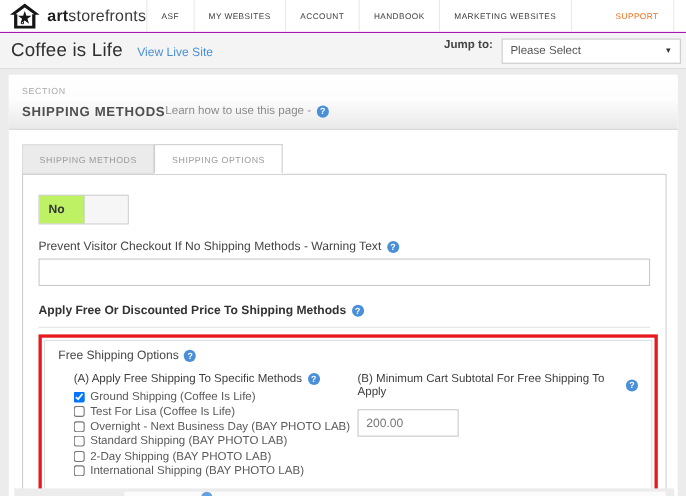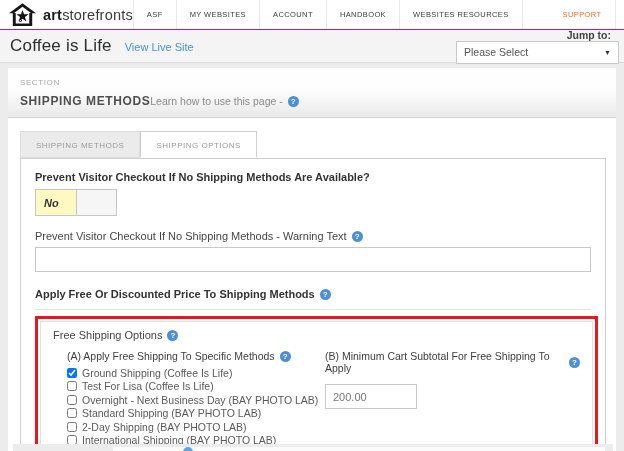--- a/index.html
+++ b/index.html
@@ -19,21 +19,21 @@
              text-decoration:none; white-space:nowrap; }
   .navitem:last-child { border-right:1px solid #e9e9e9; }
   .navitem.support { color:#f26c1a;padding-left:40px; }
 
   
   .titlebar { height:33px; background:#f4f4f4; border-bottom:1px solid #d9d9d9;
               display:flex; justify-content:space-between; align-items:center; padding:0 5px 0 10px; }
   .titleleft { display:flex; align-items:baseline; }
   .site-title { font-size:17px; color:#2e2e2e; letter-spacing:.2px; }
   .live-link { font-size:11px; color:#4a90d9; margin-left:13px; text-decoration:none; cursor:pointer; }
-  .titleright { display:flex; align-items:flex-end;flex-direction:column; }
+  .titleright { display:flex; align-items:flex-start; }
   .jump-label { font-size:10.5px; font-weight:700; color:#444; margin-right:8px; }
   .select { width:163px; height:23px; background:#fff; border:1px solid #c9c9c9;
             display:flex; align-items:center; justify-content:space-between;
             padding:0 7px; cursor:pointer; }
   .select .val { font-size:10.5px; color:#555; }
   .select .caret { font-size:7px; color:#333; }
 
   
   .wrapper { margin:5px 8px 0 8px; background:#ffffff; height:407px; position:relative; }
 
@@ -58,23 +58,23 @@
 
   
   .panel { margin:0 10px 0 12px; border:1px solid #cfcfcf; background:#fff;
            padding:12px 14px 10px 14px; height:290px; position:relative; z-index:1; }
 
   .field-label { font-size:11px; color:#464646; display:flex; align-items:center; gap:5px; }
   .field-label.bold { font-weight:700; color:#333; }
 
   .toggle { display:flex; margin:6px 0 14px 0; width:82px; height:27px;
             border:1px solid #c6c6c6; cursor:pointer; }
-  .toggle-no { width:41px; background:#fef9c3; border-right:1px solid #c6c6c6;
+  .toggle-no { width:41px; background:#bef264; border-right:1px solid #c6c6c6;
                font-size:11px; font-weight:700; color:#333; display:flex; align-items:center;
-               padding-left:8px;font-style:italic; }
+               padding-left:8px; }
   .toggle-yes { flex:1; background:#f6f6f6; }
 
   .text-input { border:1px solid #c9c9c9; background:#fff; height:25px; font-size:11px;
                 color:#777; padding:0 7px; font-family:"Liberation Sans", sans-serif; outline:none; }
   .text-input.wide { width:100%; margin:5px 0 16px 0; }
   .text-input.small { width:92px; margin-top:6px; }
 
   .fieldset-top { border-top:1px solid #e3e3e3; margin-top:9px; height:7px; }
 
   
@@ -113,21 +113,21 @@
           <circle cx="13.6" cy="20.6" r="0.7" fill="#ffffff"></circle>
         </svg>
       </span>
       <span class="brand-text"><b>art</b><span>storefronts</span></span>
     </div>
     <nav class="navitems">
       <a class="navitem">ASF</a>
       <a class="navitem">MY WEBSITES</a>
       <a class="navitem">ACCOUNT</a>
       <a class="navitem">HANDBOOK</a>
-      <a class="navitem">WEBSITES RESOURCES</a>
+      <a class="navitem">MARKETING WEBSITES</a>
       <a class="navitem support">SUPPORT</a>
       <a class="navitem">LOGOUT</a>
     </nav>
   </header>
 
   <div class="titlebar">
     <div class="titleleft">
       <span class="site-title">Coffee is Life</span>
       <a class="live-link">View Live Site</a>
     </div>
@@ -151,23 +151,20 @@
       </div>
     </div>
 
     <div class="tabs">
       <div class="tab inactive">SHIPPING METHODS</div>
       <div class="tab active">SHIPPING OPTIONS</div>
     </div>
 
     <div class="panel">
 
-      <div class="field-label bold">
-        <span>Prevent Visitor Checkout If No Shipping Methods Are Available?</span>
-      </div>
       <div class="toggle">
         <div class="toggle-no">No</div>
         <div class="toggle-yes"></div>
       </div>
 
       <div class="field-label">
         <span>Prevent Visitor Checkout If No Shipping Methods - Warning Text</span>
         <span class="help-icon">?</span>
       </div>
       <input class="text-input wide" value="" style="">

